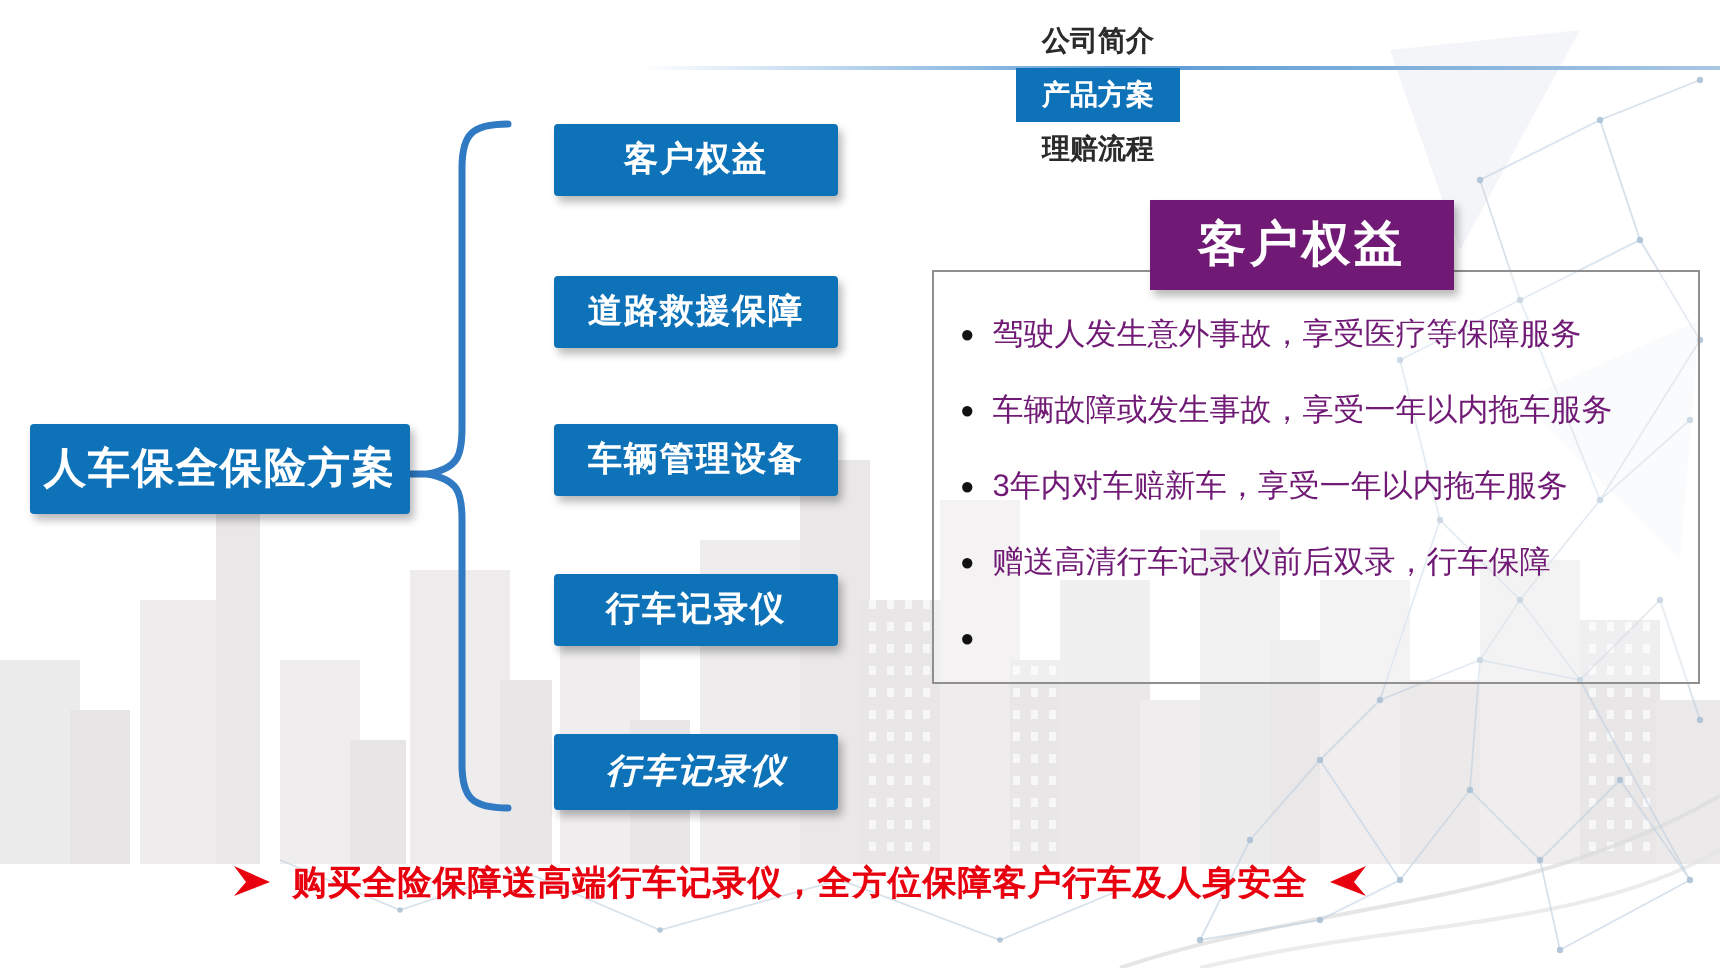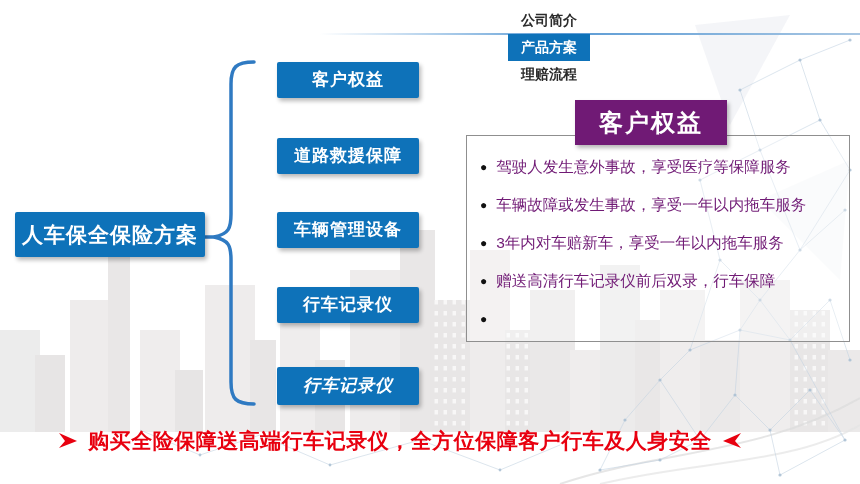--- a/index.html
+++ b/index.html
@@ -55,21 +55,21 @@
   .bullet-row{display:flex;align-items:center;height:38px;}
   .bullet-dot{font-size:12px;color:#111;margin-right:9px;flex:0 0 auto;}
   .bullet-text{font-size:15.5px;color:#701a75;white-space:nowrap;}
 
   
   .footer{
     position:absolute;left:0;top:424px;width:800px;height:34px;z-index:5;
     display:flex;justify-content:center;align-items:center;gap:10px;
   }
   .footer-text{
-    color:#e8000f;font-size:21px;font-weight:bold;letter-spacing:0.5px;white-space:nowrap;
+    color:#e8000f;font-size:17px;font-weight:bold;letter-spacing:0.5px;white-space:nowrap;
   }
   .arrow-icon{display:inline-block;line-height:0;}
   .arrow-icon.flip{transform:scaleX(-1);}
 </style>
 </head>
 <body>
 
 <div class="slide">
 
   <svg class="bg" width="860" height="484" viewBox="0 0 860 484">

